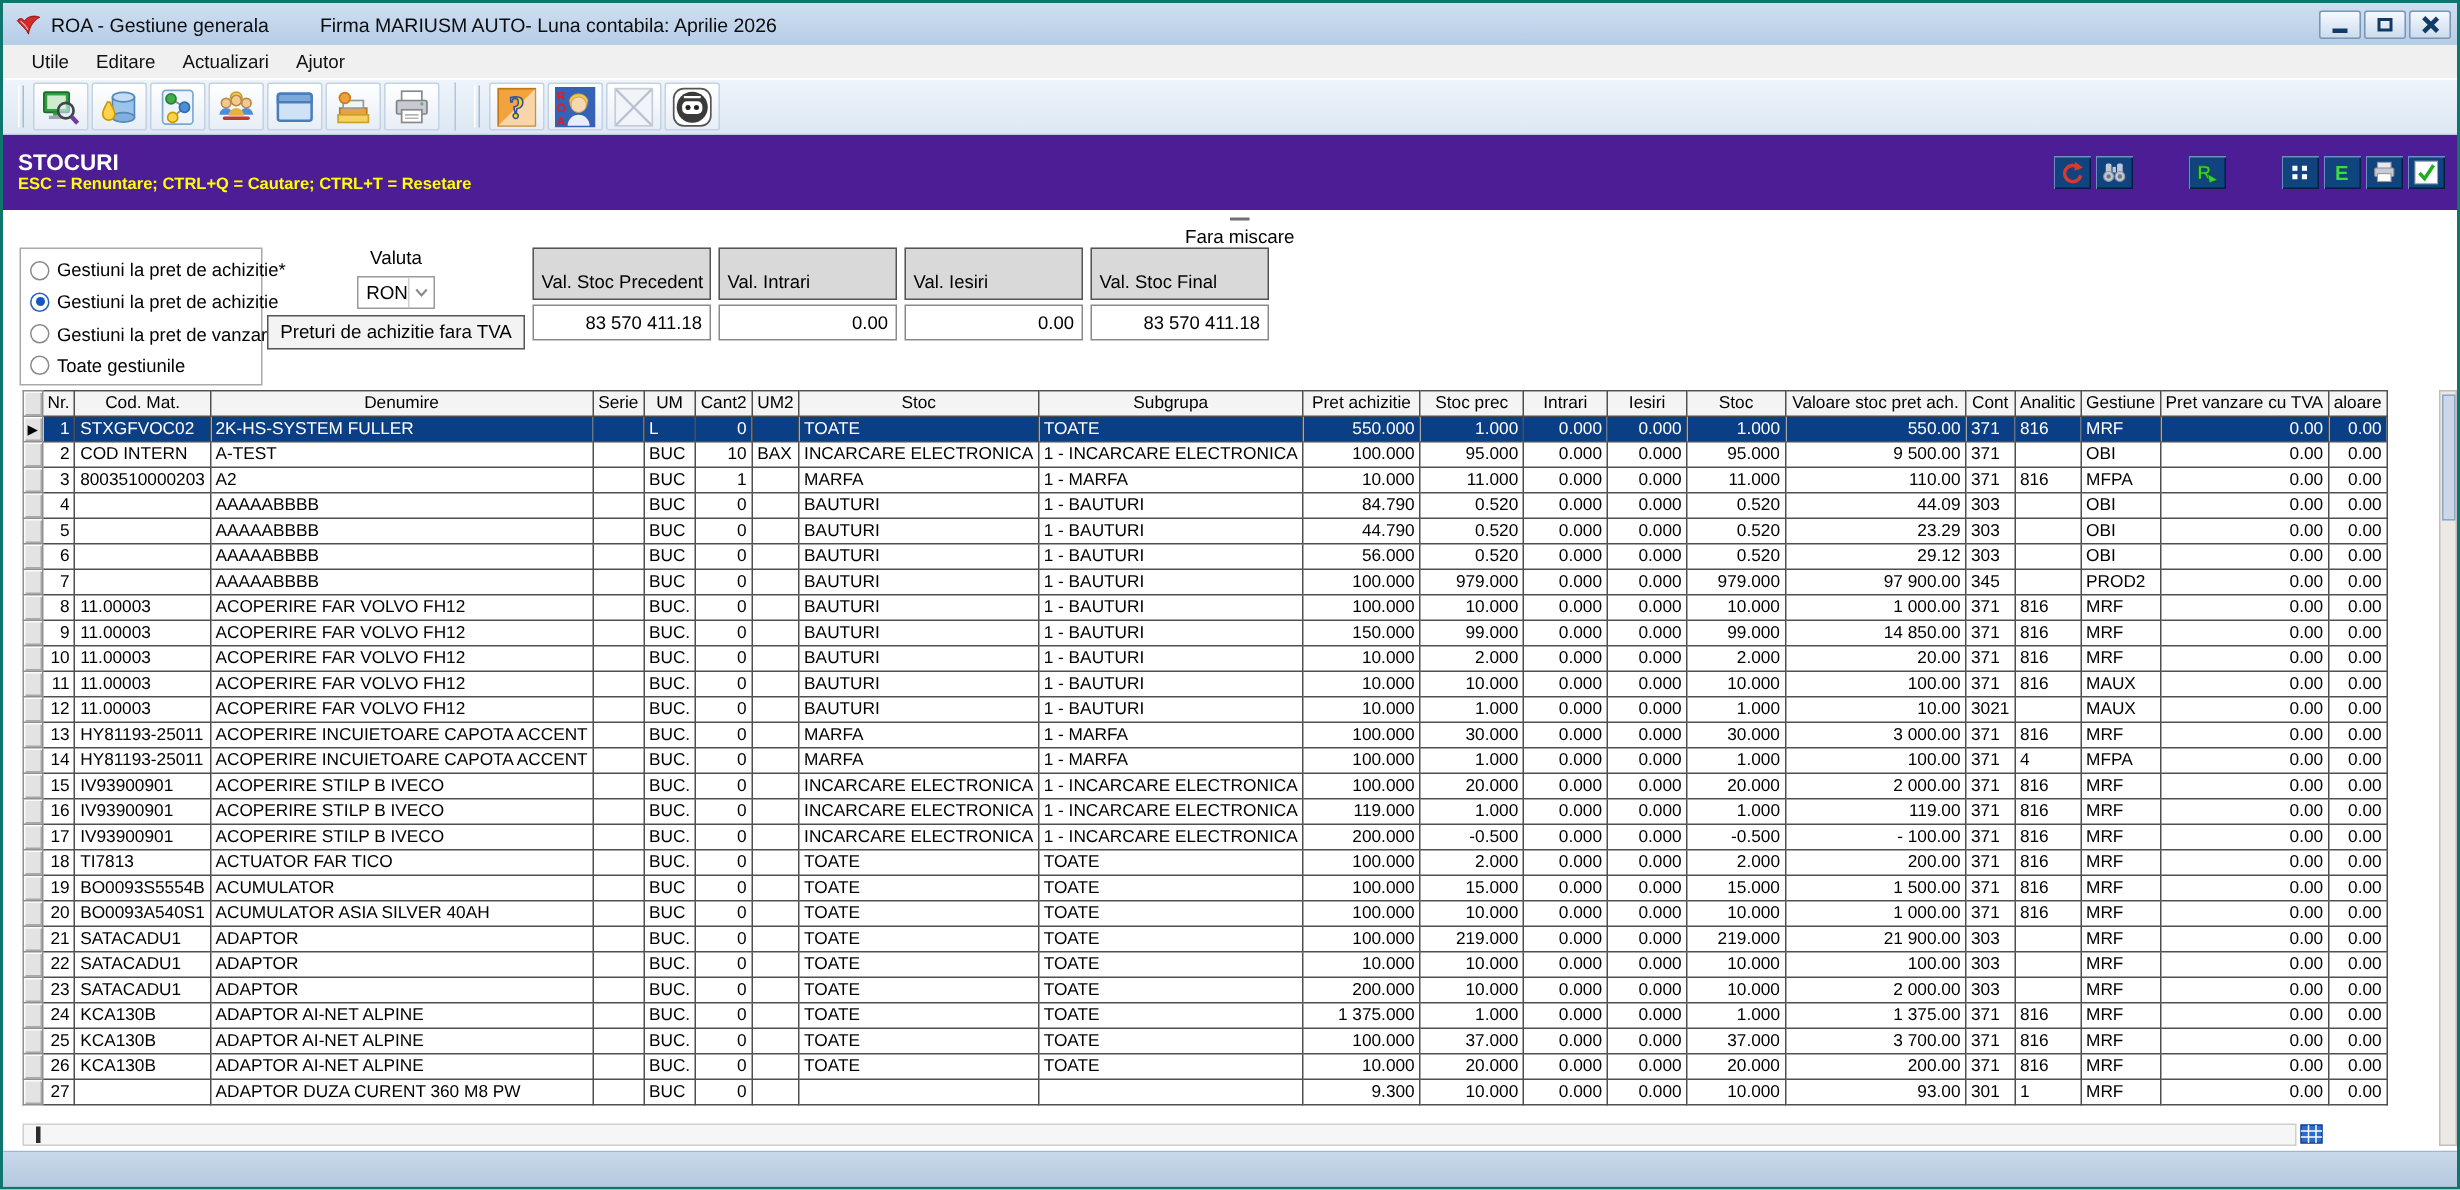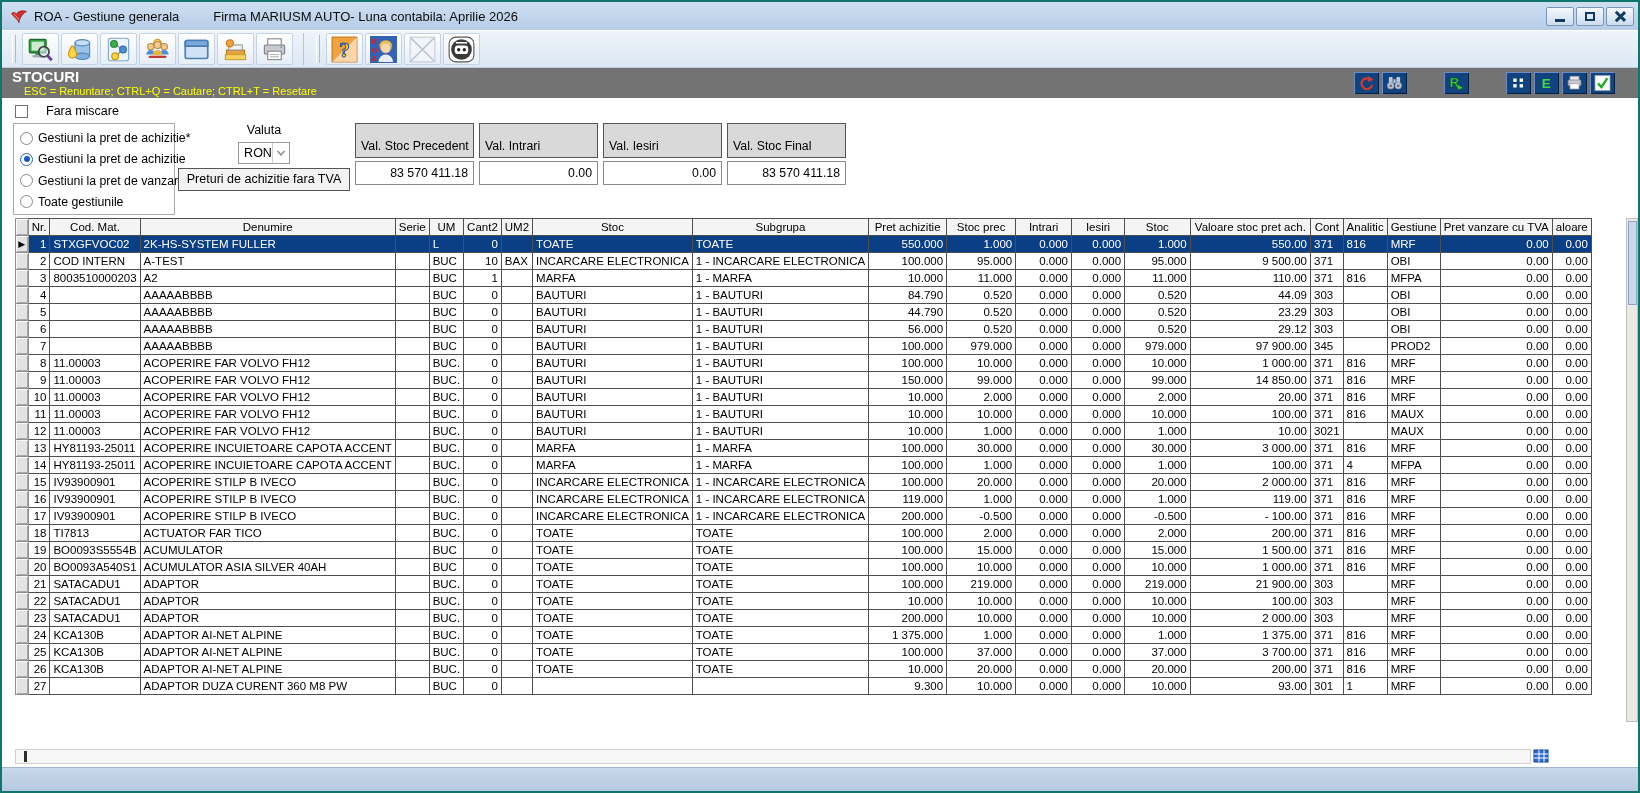--- a/index.html
+++ b/index.html
@@ -34,36 +34,36 @@
     border-top:1px solid #fff; border-bottom:1px solid #bccddf;
     display:flex; align-items:center; padding-left:8px; flex:0 0 auto; }
   .tgrip { width:4px; height:28px; border-left:1px solid #ffffff; border-right:1px solid #a8bcd0; margin:0 6px 0 2px; }
   .tbtn { width:37px; height:32px; border:1px solid #c3d3e3; border-radius:2px;
     background:linear-gradient(#ffffff,#e7eef7); margin-right:2px;
     display:flex; align-items:center; justify-content:center; padding:0; }
   .tbtn .icon svg { width:27px; height:27px; display:block; }
   .tsep { width:1px; height:32px; background:#b3c5d8; margin:0 10px 0 8px; }
 
   
-  .panel-header { height:30px; background:#737373; color:#fff; display:flex;
-    padding:2px 23px 2px 10px; flex:0 0 auto; }
+  .panel-header { height:50px; background:#4c1d95; color:#fff; display:flex;
+    padding:2px 8px 2px 10px; flex:0 0 auto; }
   .ph-text { display:flex; flex-direction:column; justify-content:center; }
   .ph-title { font-size:15px; font-weight:bold; line-height:16px; }
-  .ph-shortcuts { font-size:11px; font-weight:normal; color:#ffff00; line-height:13px;margin-left:12px; }
+  .ph-shortcuts { font-size:11px; font-weight:bold; color:#ffff00; line-height:13px; }
   .ph-actions { margin-left:auto; display:flex; align-items:center; }
   .hgap { width:34px; }
   .hbtn { width:25px; height:22px; background:#11437f; border:none; padding:1px; margin-left:3px;
     box-shadow: inset 1px 1px 0 #6e8cc0, inset -1px -1px 0 #041f45; display:flex;
     align-items:center; justify-content:center; }
   .hbtn .icon svg { width:19px; height:18px; display:block; }
 
   
   .content { flex:1 1 auto; background:#fff; position:relative; overflow:hidden; }
-  .checkbox-row { display:flex; align-items:center; gap:18px; margin:5px 0 0 13px;
-    font-size:12.5px; height:16px; }
+  .checkbox-row { display:flex; align-items:center; gap:4px; margin:5px 0 0 13px;
+    font-size:12.5px; height:16px;flex-direction:column; }
   .checkbox { width:13px; height:13px; border:1px solid #707070; background:#fff; }
 
   .filter-row { display:flex; margin:4px 0 0 11px; height:92px; align-items:flex-start; }
   .radio-panel { width:162px; height:92px; border:1px solid #a9a9a9; padding:7px 5px 5px 6px;
     display:flex; flex-direction:column; justify-content:space-between; font-size:12.3px; }
   .radio-item { display:flex; align-items:center; gap:5px; white-space:nowrap; }
   .radio { width:13px; height:13px; border-radius:50%; border:1px solid #8a8a8a; background:#fff; flex:0 0 auto; position:relative; }
   .radio.on { border-color:#2a62b8; }
   .radio.on::after { content:""; position:absolute; left:2.5px; top:2.5px; width:6px; height:6px;
     border-radius:50%; background:#1358c4; }
@@ -131,20 +131,26 @@
         </button>
       <button class="winbtn">
           <span class="g-max"></span>
         </button>
       <button class="winbtn">
           <span class="g-close"></span>
         </button>
     </span>
   </div>
 
+  <div class="menubar">
+      <span class="menu-item">Utile</span>
+      <span class="menu-item">Editare</span>
+      <span class="menu-item">Actualizari</span>
+      <span class="menu-item">Ajutor</span>
+    </div>
 
   <div class="toolbar">
       <span class="tgrip"></span>
       <button class="tbtn">
         <span class="icon">
           <svg viewBox="0 0 24 24">
             <rect x="2" y="3" width="15" height="12" rx="1" fill="#2e9e40" stroke="#1d6b2a"></rect>
             <rect x="4" y="5" width="11" height="8" fill="#cdeccd"></rect>
             <rect x="7.5" y="15" width="4" height="2" fill="#2e9e40"></rect>
             <rect x="5" y="17" width="9" height="2" fill="#9aa5ad"></rect>

